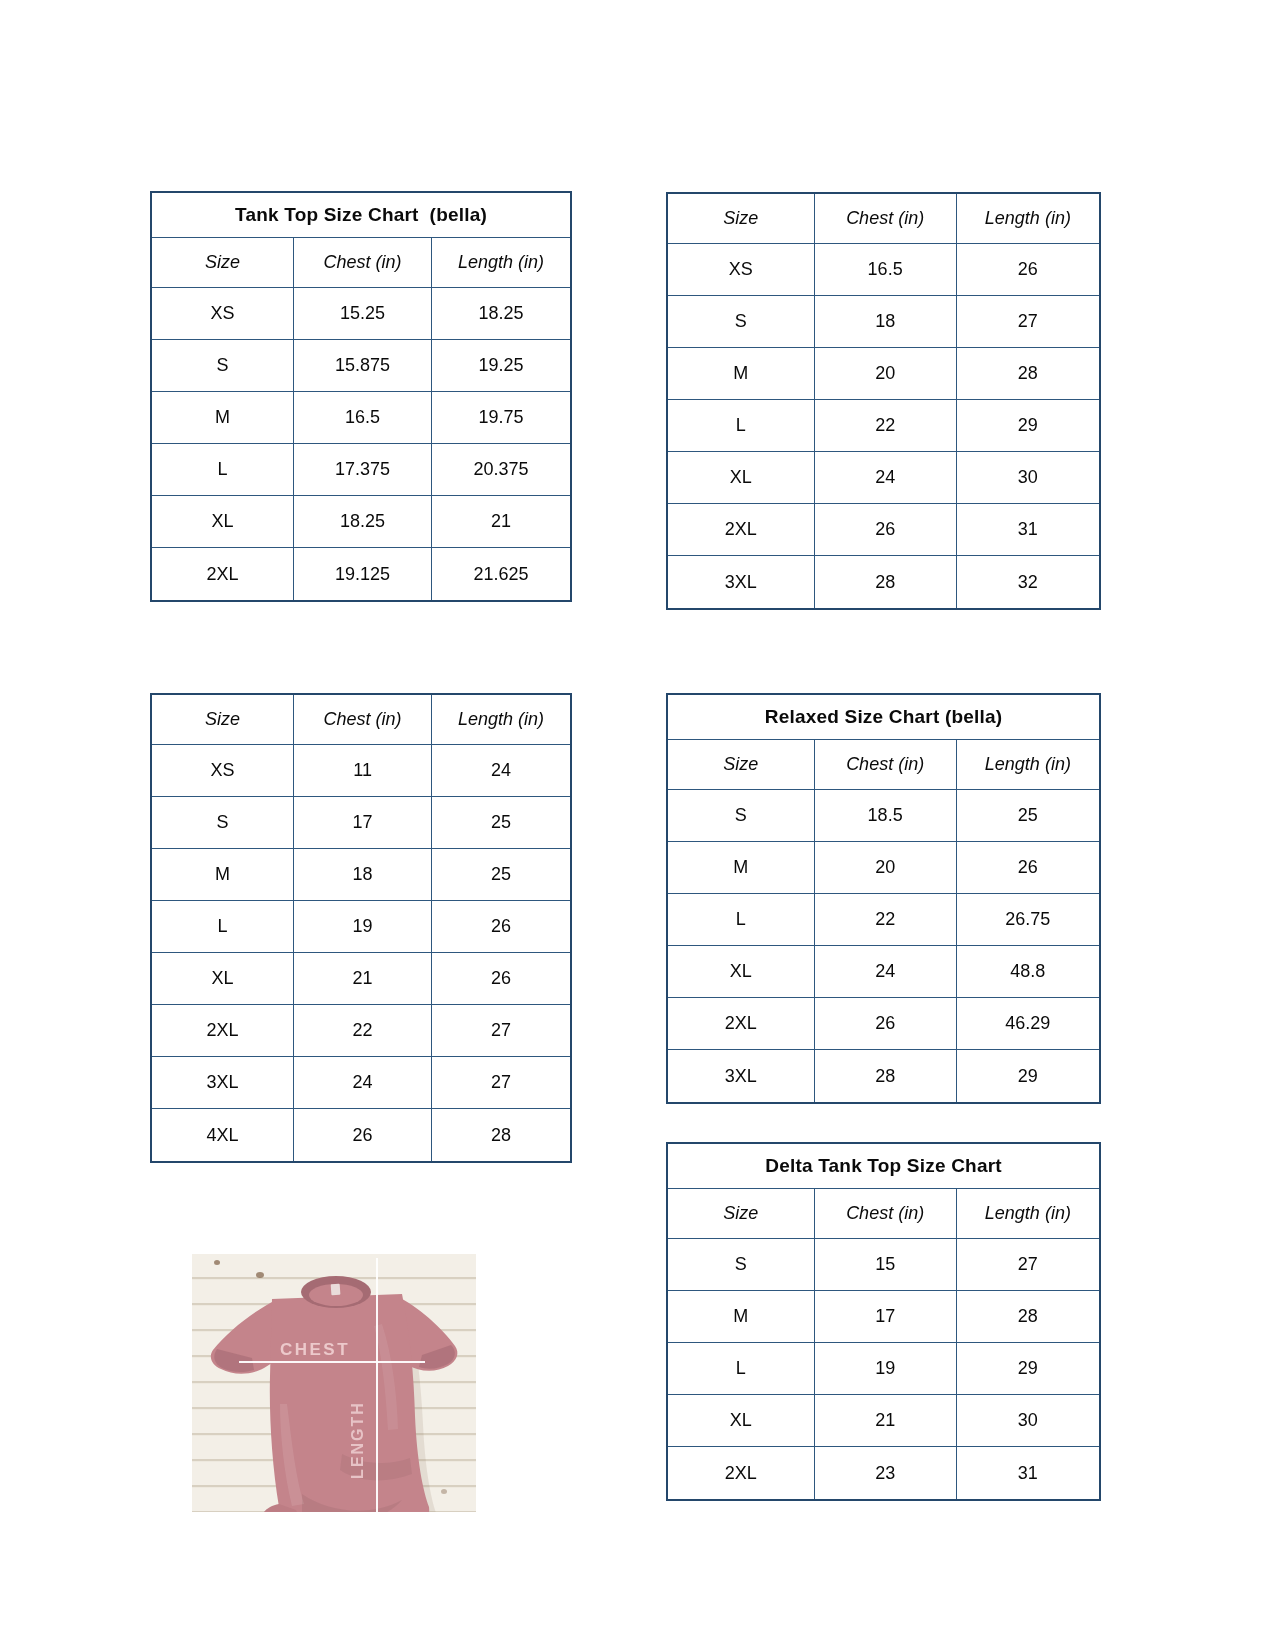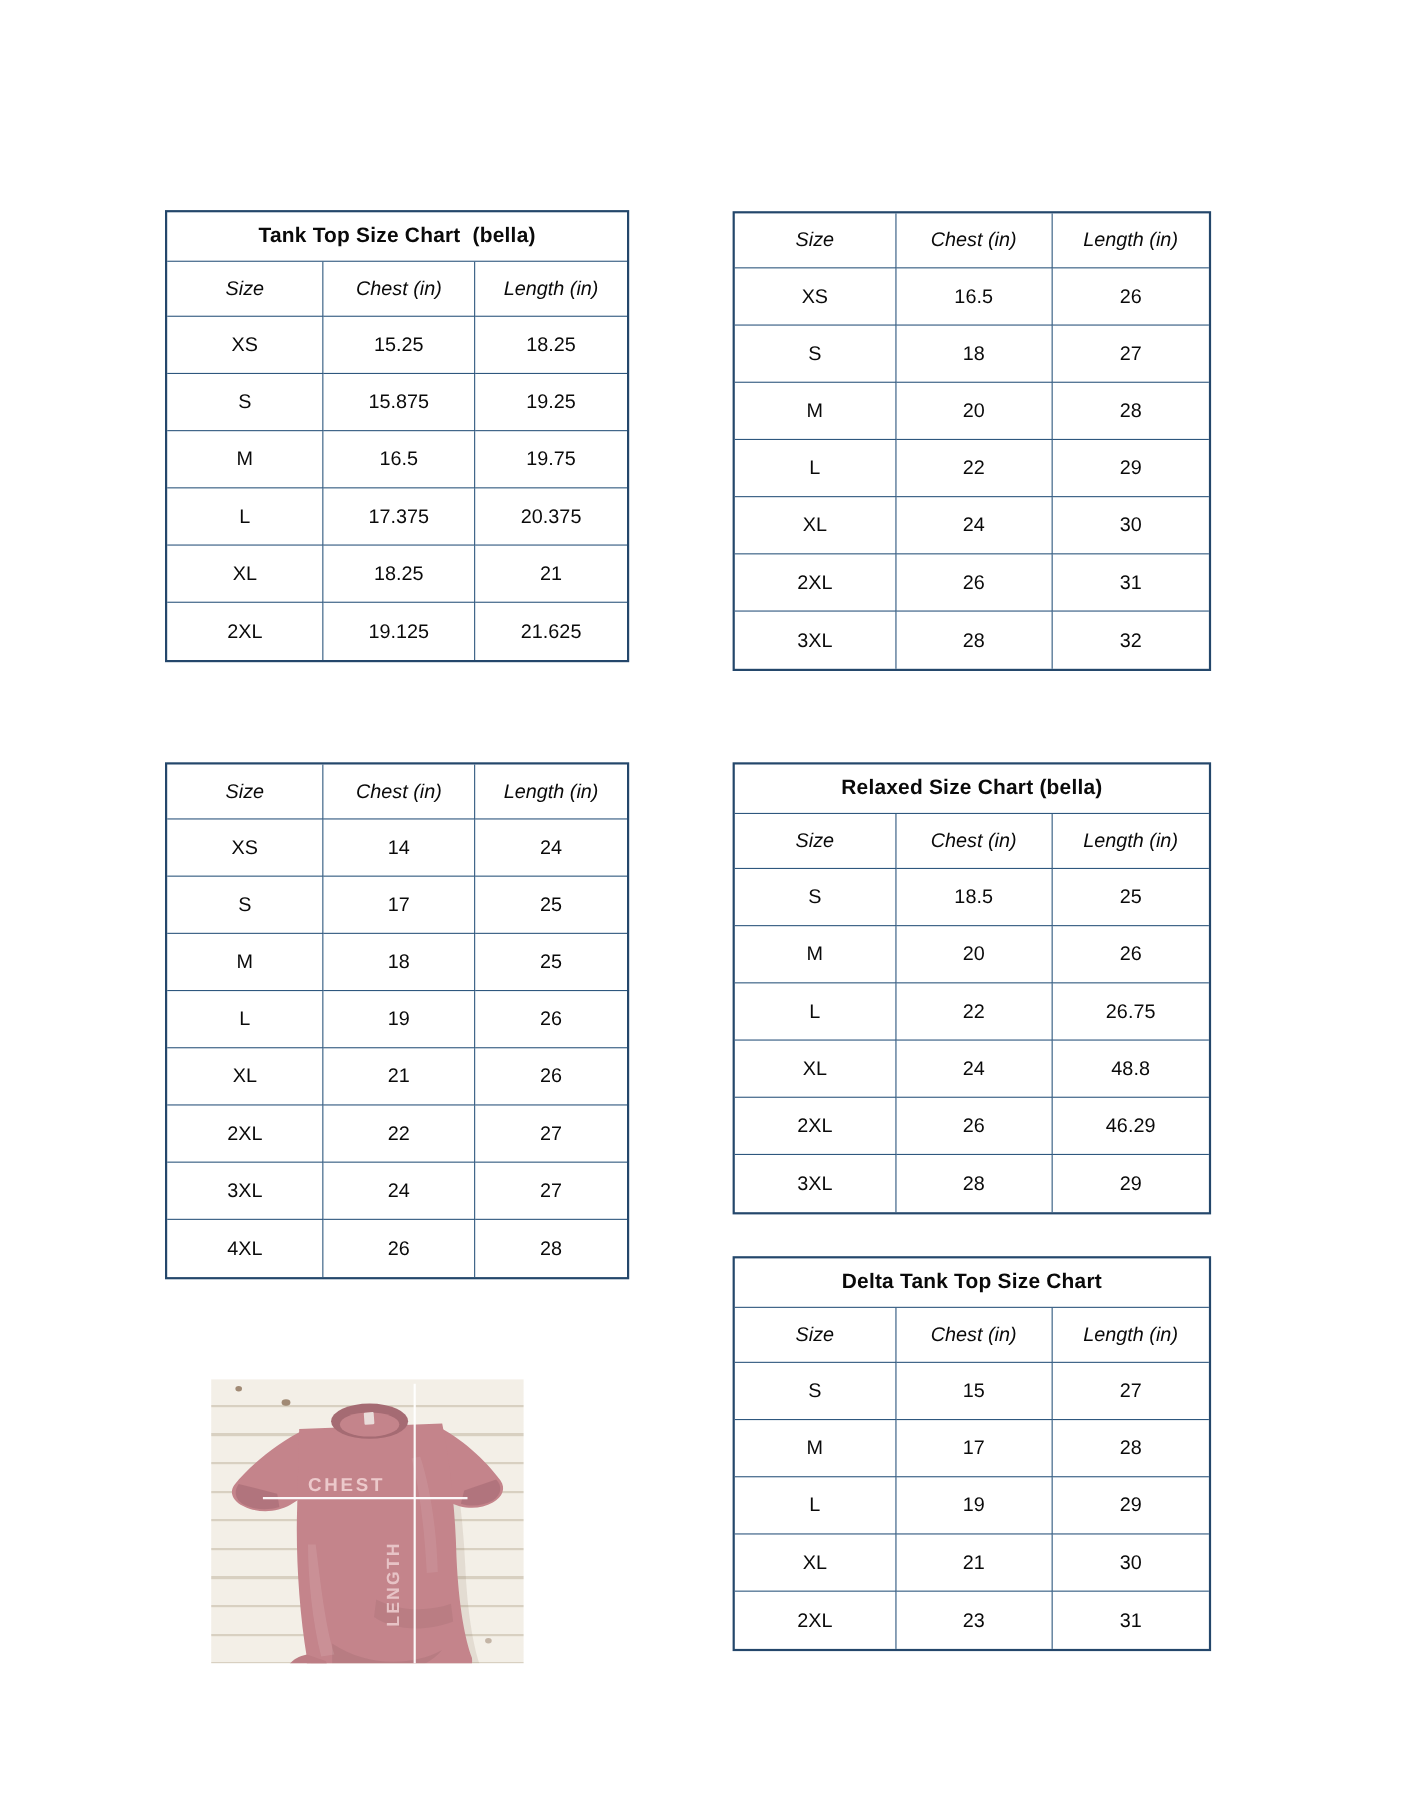--- a/index.html
+++ b/index.html
@@ -141,21 +141,21 @@
 
   <section class="size-table" id="t2">
     <div class="st-grid">
         <div class="st-row header">
           <div class="cell">Size</div>
           <div class="cell">Chest (in)</div>
           <div class="cell">Length (in)</div>
         </div>
         <div class="st-row data">
           <div class="cell">XS</div>
-          <div class="cell">14</div>
+          <div class="cell">11</div>
           <div class="cell">24</div>
         </div>
         <div class="st-row data">
           <div class="cell">S</div>
           <div class="cell">17</div>
           <div class="cell">25</div>
         </div>
         <div class="st-row data">
           <div class="cell">M</div>
           <div class="cell">18</div>

